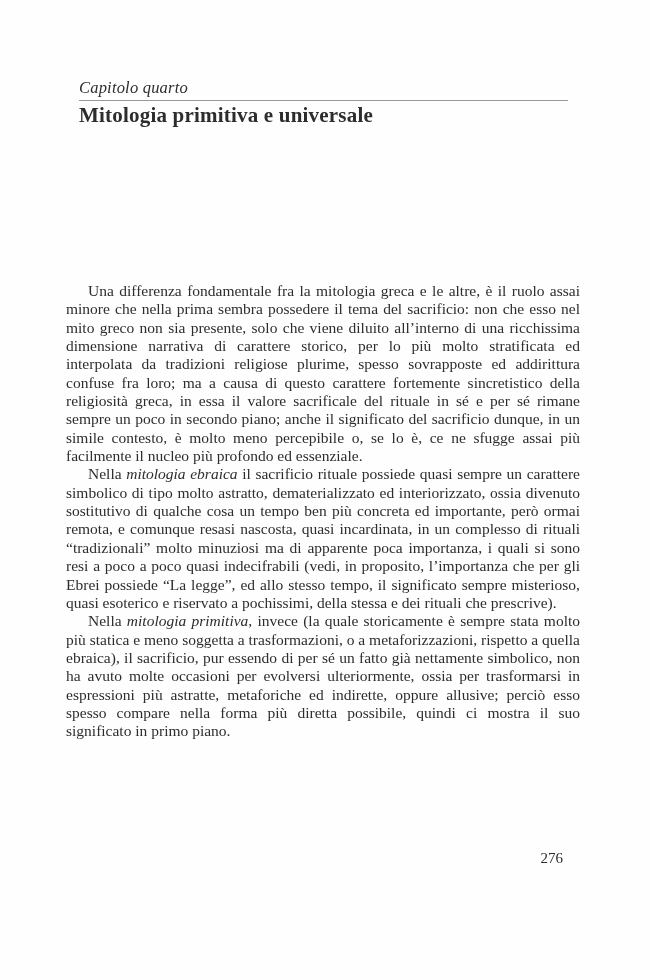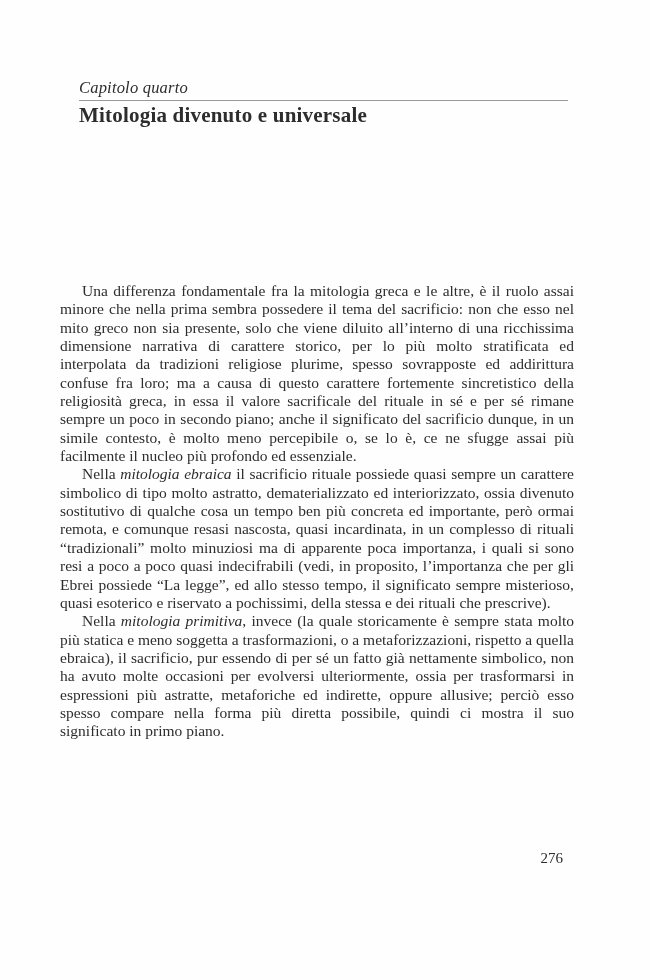--- a/index.html
+++ b/index.html
@@ -38,21 +38,21 @@
   }
   .page-title {
     font-weight: bold;
     font-size: 21px;
     line-height: 24px;
     margin-top: 2px;
     letter-spacing: 0.2px;
   }
   .body-text {
     position: absolute;
-    left: 60px;
+    left: 66px;
     top: 282px;
     width: 514px;
     font-size: 15.5px;
     line-height: 18.35px;
     text-align: justify;
   }
   .body-text p {
     text-indent: 22px;
     margin: 0;
   }
@@ -66,21 +66,21 @@
     line-height: 18px;
   }
 </style>
 </head>
 <body>
 
 <div class="page">
 
   <header class="page-header">
     <div class="chapter-label">Capitolo quarto</div>
-    <h1 class="page-title">Mitologia divenuto e universale</h1>
+    <h1 class="page-title">Mitologia primitiva e universale</h1>
   </header>
 
   <main class="body-text">
       <p><span>Una differenza fondamentale fra la mitologia greca e le altre, è il ruolo assai minore che nella prima sembra possedere il tema del sacrificio: non che esso nel mito greco non sia presente, solo che viene diluito all’interno di una ricchissima dimensione narrativa di carattere storico, per lo più molto stratificata ed interpolata da tradizioni religiose plurime, spesso sovrapposte ed addirittura confuse fra loro; ma a causa di questo carattere fortemente sincretistico della religiosità greca, in essa il valore sacrificale del rituale in sé e per sé rimane sempre un poco in secondo piano; anche il significato del sacrificio dunque, in un simile contesto, è molto meno percepibile o, se lo è, ce ne sfugge assai più facilmente il nucleo più profondo ed essenziale.</span></p>
       <p><span>Nella </span><em>mitologia ebraica</em><span> il sacrificio rituale possiede quasi sempre un carattere simbolico di tipo molto astratto, dematerializzato ed interiorizzato, ossia divenuto sostitutivo di qualche cosa un tempo ben più concreta ed importante, però ormai remota, e comunque resasi nascosta, quasi incardinata, in un complesso di rituali “tradizionali” molto minuziosi ma di apparente poca importanza, i quali si sono resi a poco a poco quasi indecifrabili (vedi, in proposito, l’importanza che per gli Ebrei possiede “La legge”, ed allo stesso tempo, il significato sempre misterioso, quasi esoterico e riservato a pochissimi, della stessa e dei rituali che prescrive).</span></p>
       <p><span>Nella </span><em>mitologia primitiva</em><span>, invece (la quale storicamente è sempre stata molto più statica e meno soggetta a trasformazioni, o a metaforizzazioni, rispetto a quella ebraica), il sacrificio, pur essendo di per sé un fatto già nettamente simbolico, non ha avuto molte occasioni per evolversi ulteriormente, ossia per trasformarsi in espressioni più astratte, metaforiche ed indirette, oppure allusive; perciò esso spesso compare nella forma più diretta possibile, quindi ci mostra il suo significato in primo piano.</span></p>
     </main>
 
   <footer class="page-footer">
     <span>276</span>

